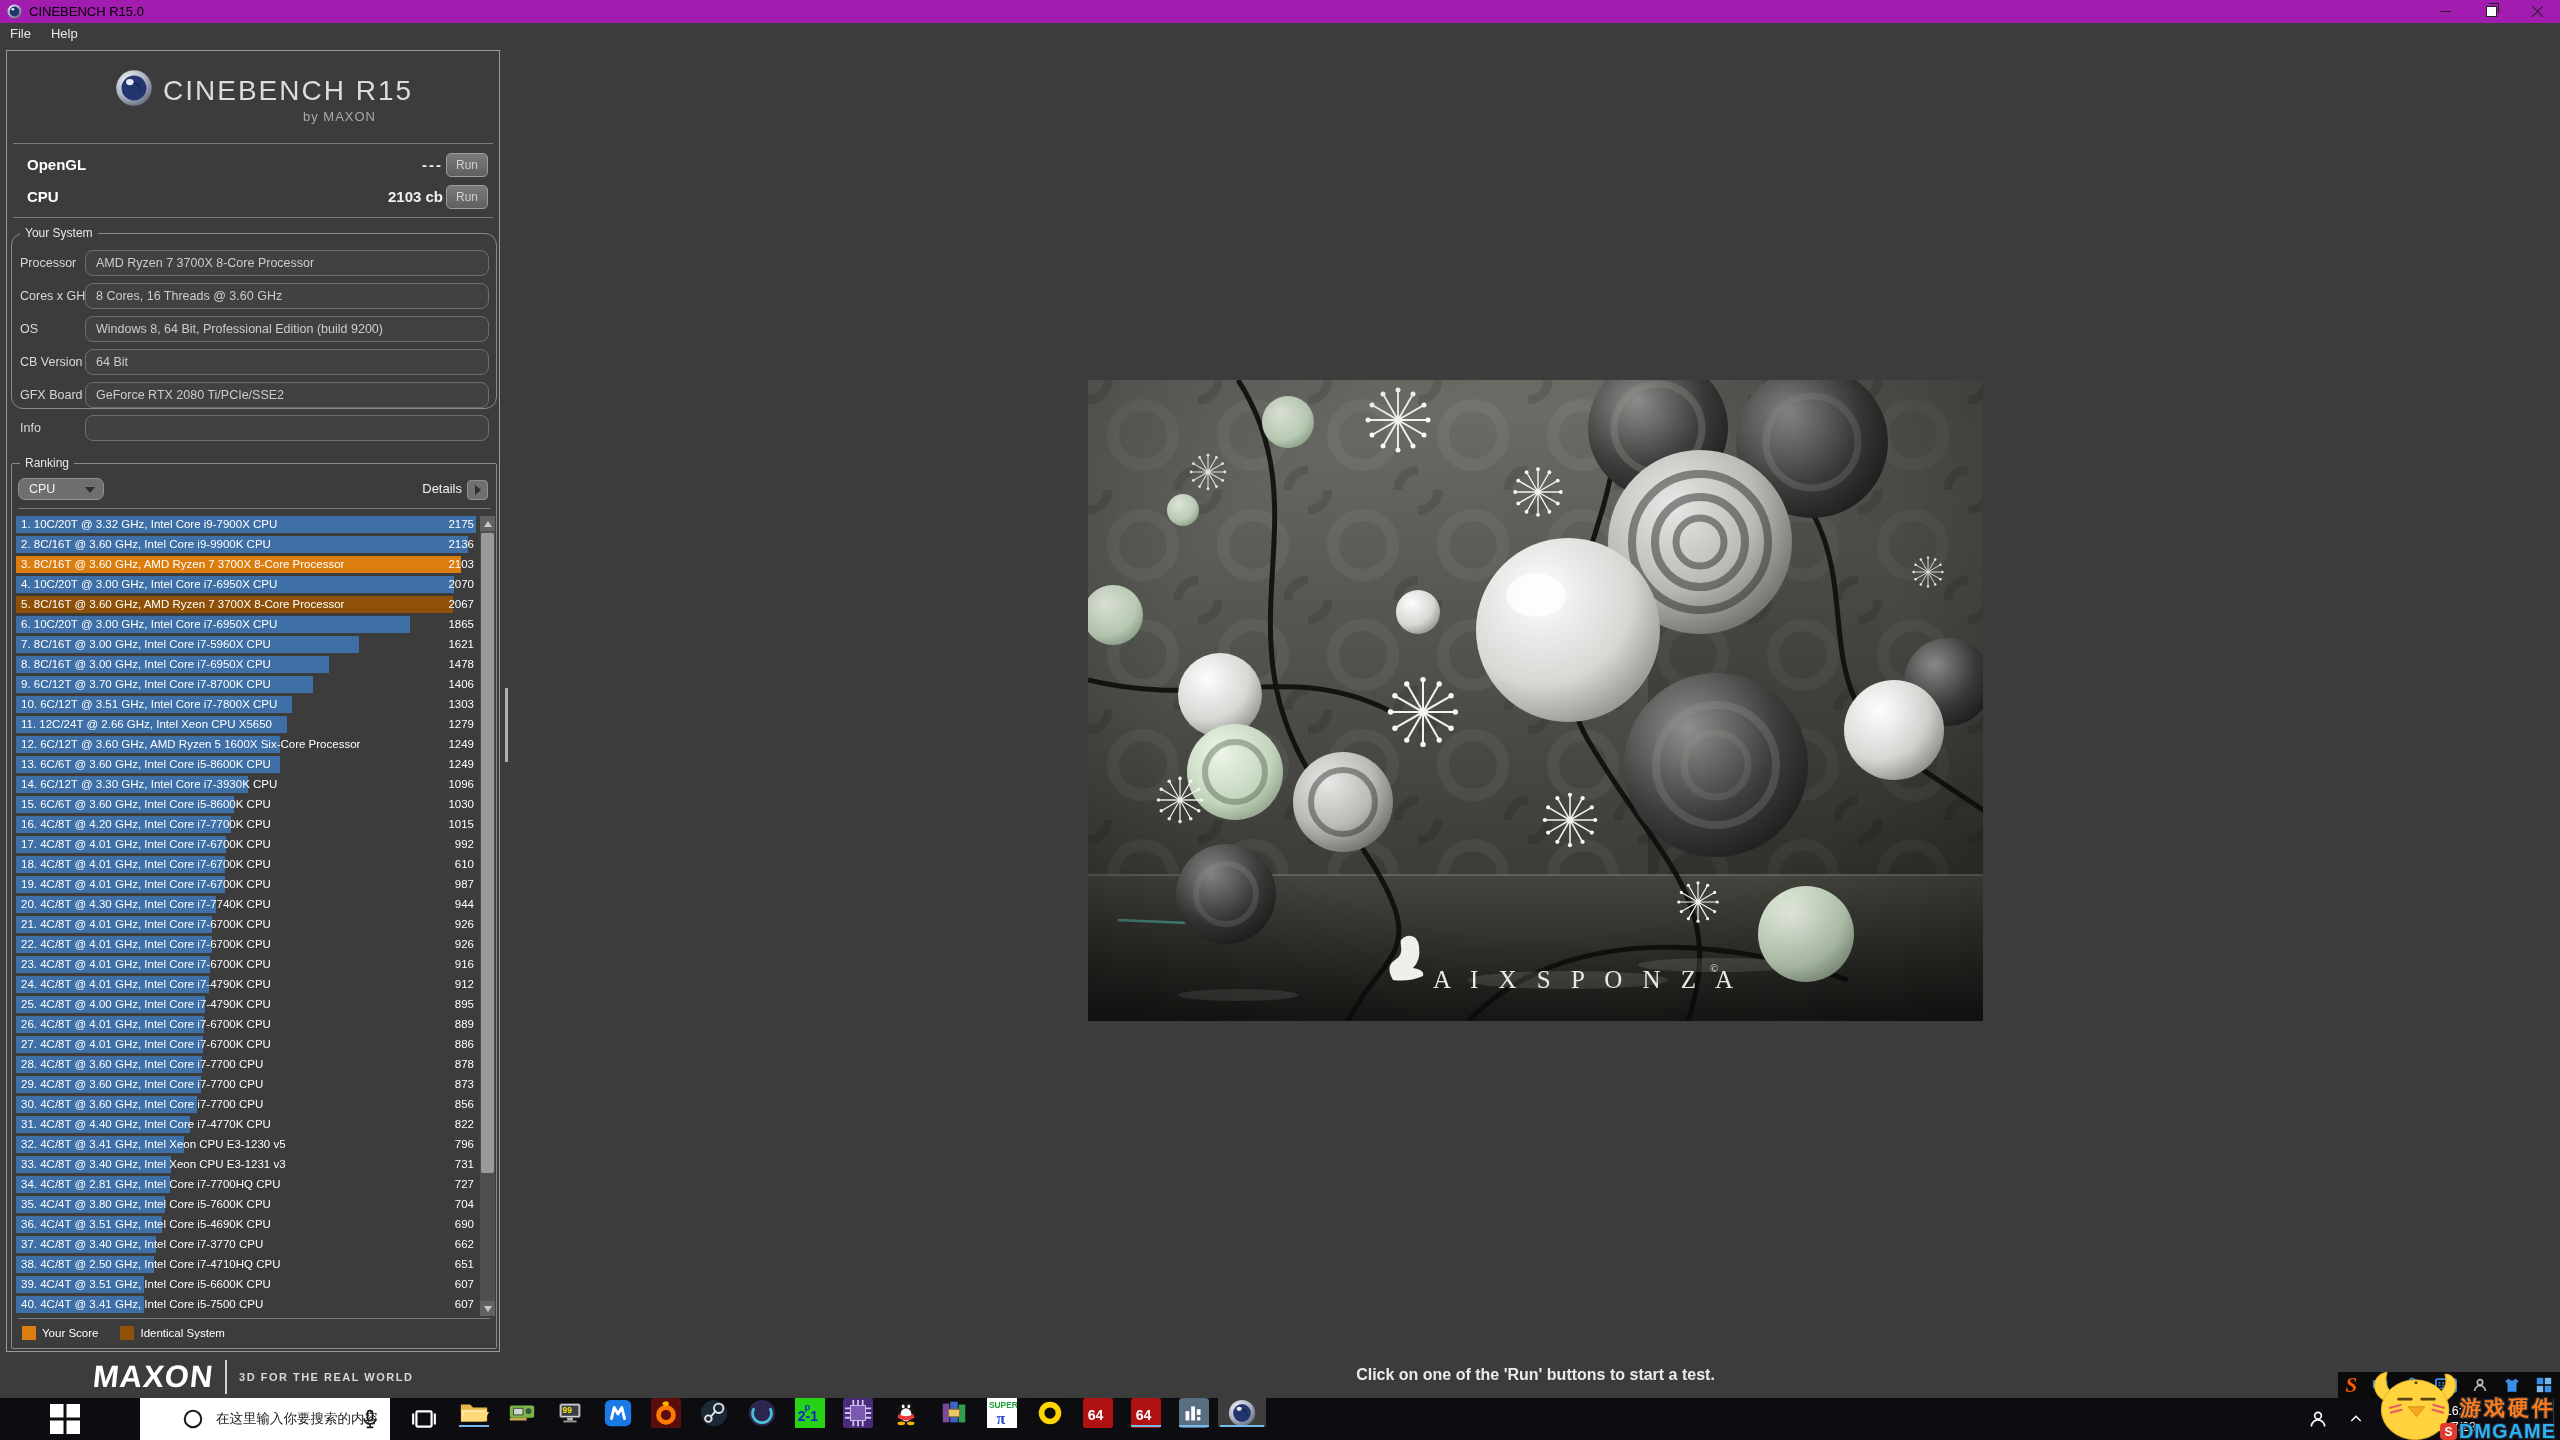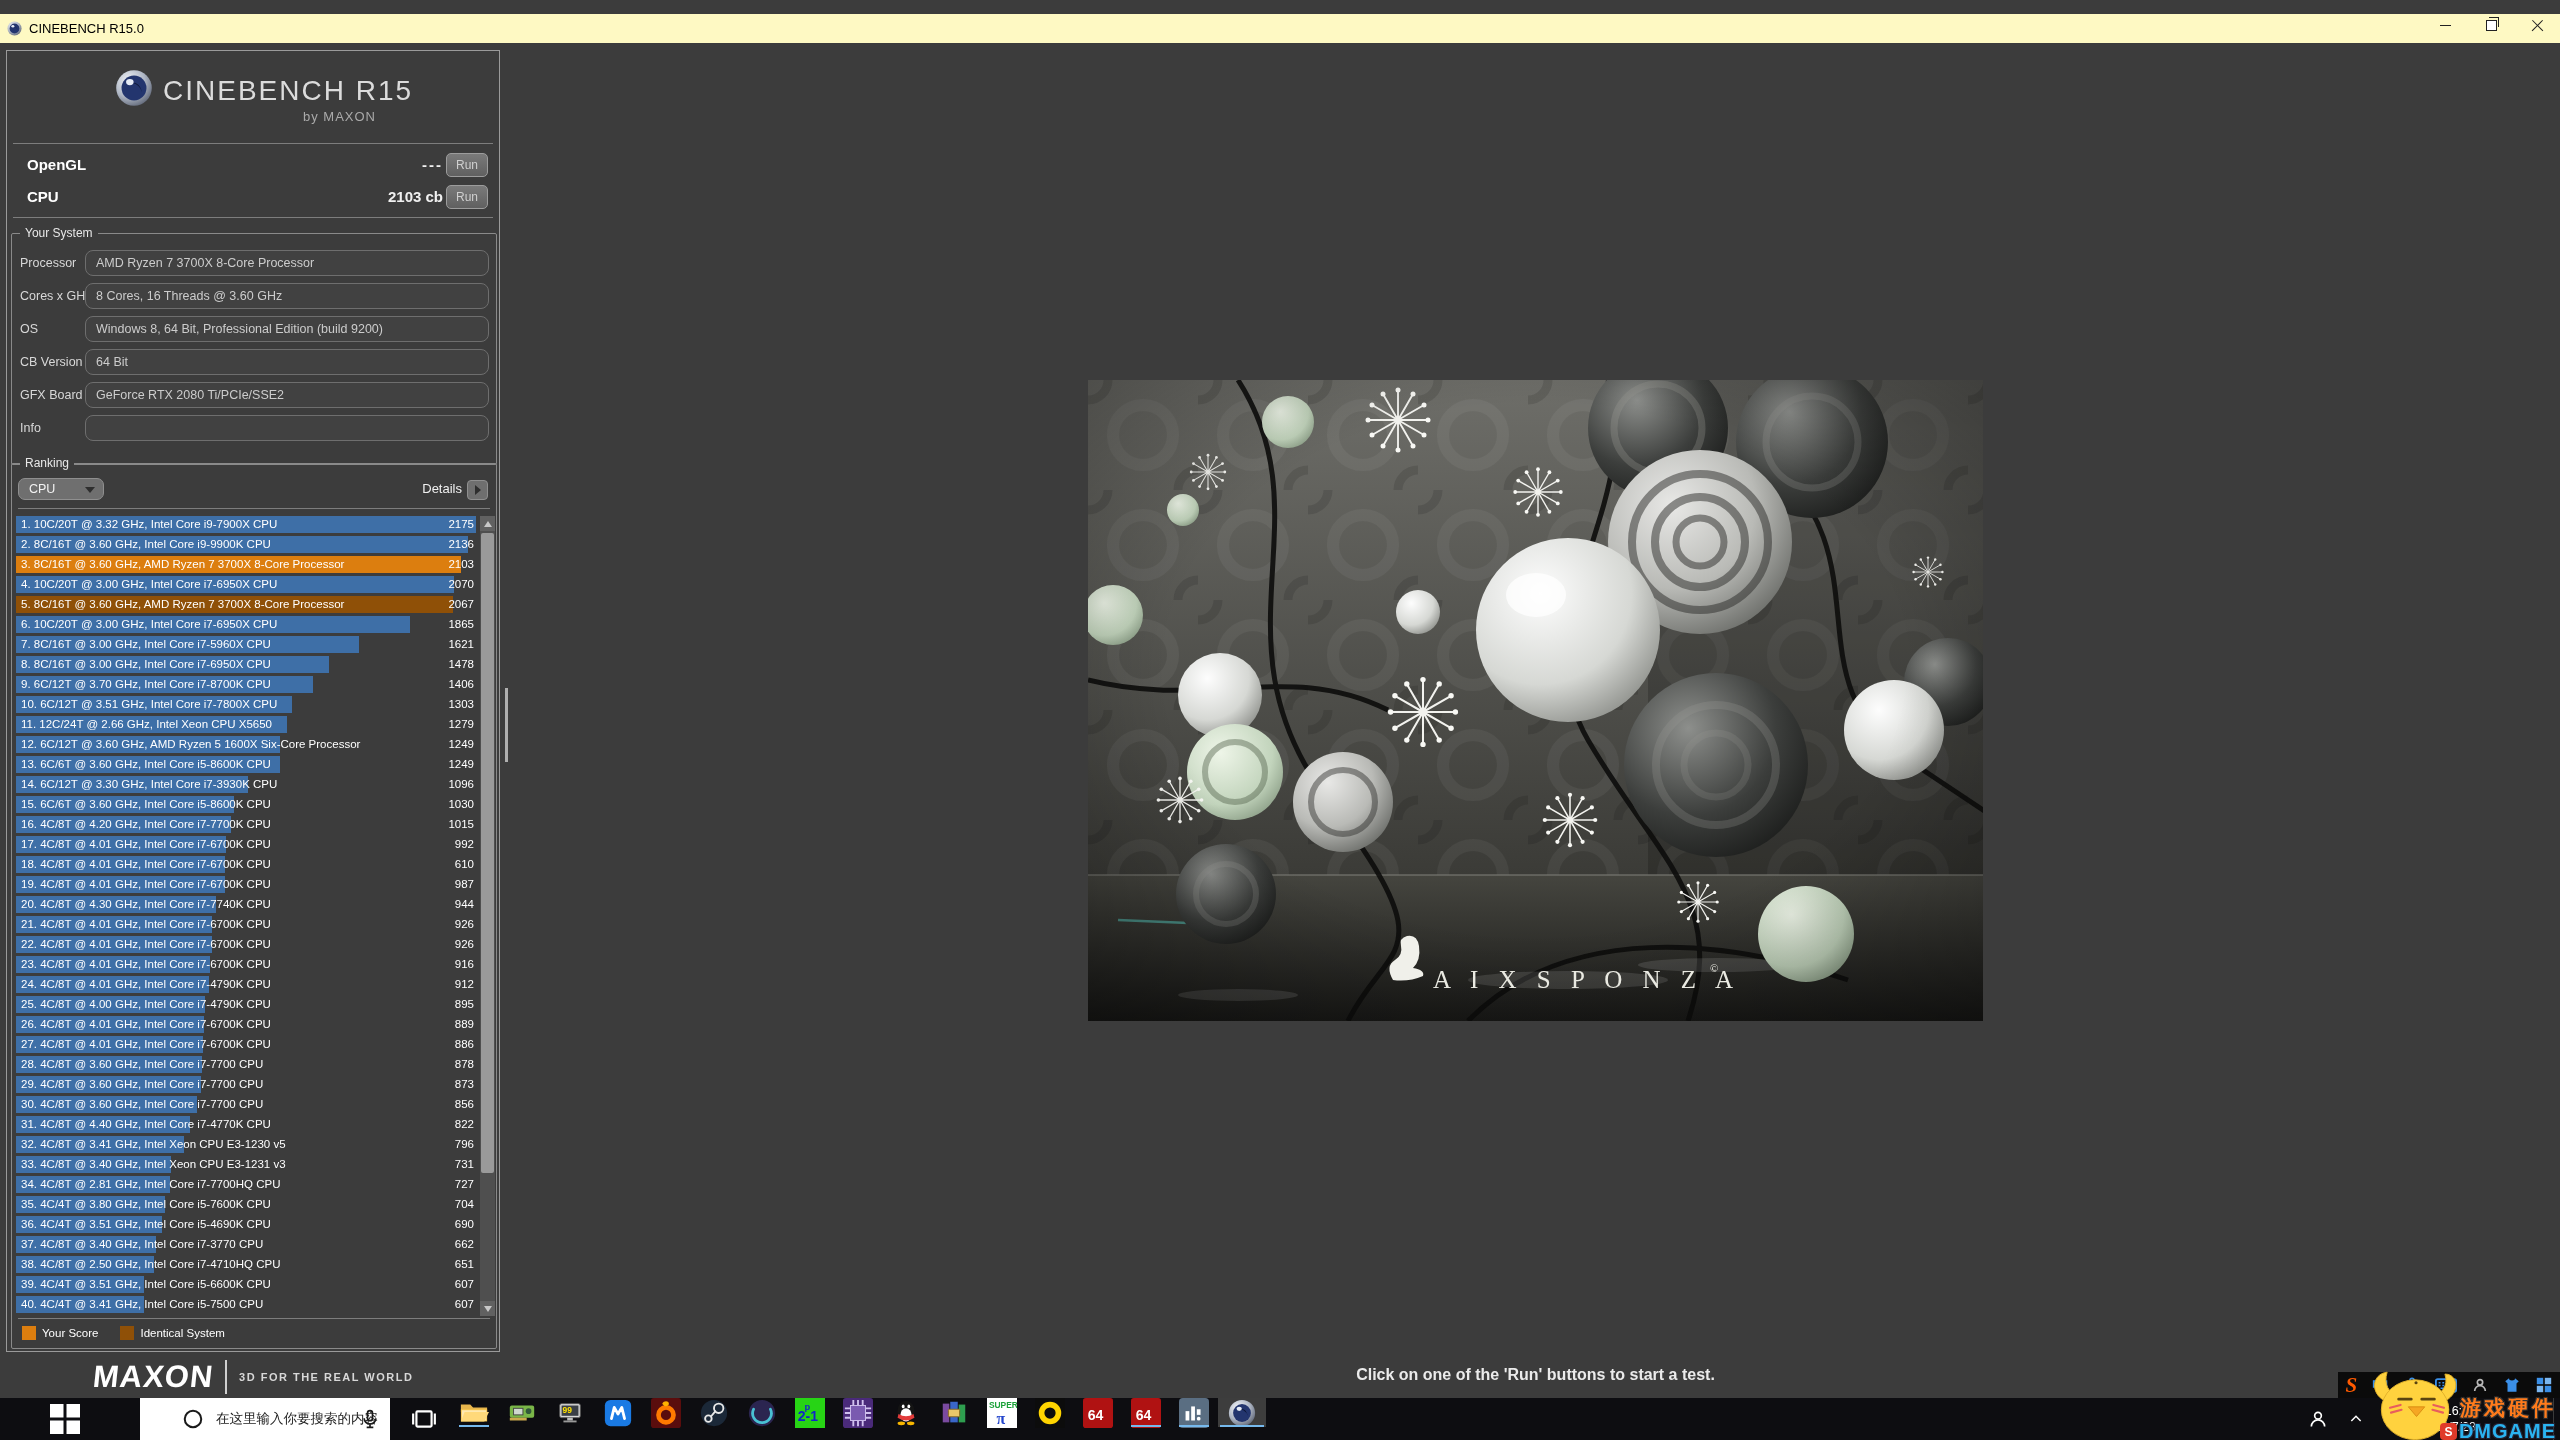--- a/index.html
+++ b/index.html
@@ -1,18 +1,18 @@
 <!DOCTYPE html>
 <html><head>
 <meta charset="utf-8">
 <style>
   html,body{margin:0;padding:0;background:#000;}
   #screen{position:relative;width:2560px;height:1440px;overflow:hidden;background:#3c3c3c;font-family:"Liberation Sans",sans-serif;}
   
-  .titlebar{position:absolute;left:0;top:14px;width:2560px;height:29px;background:#fef9c3;display:flex;align-items:center;z-index:5;}
+  .titlebar{position:absolute;left:0;top:0;width:2560px;height:23px;background:#a21caf;display:flex;align-items:center;z-index:5;}
   .titlebar .app-ico{margin-left:7px;width:15px;height:15px;}
   .titlebar .ttl{margin-left:7px;font-size:13px;color:#000;}
   .win-controls{position:absolute;right:0;top:0;height:23px;display:flex;}
   .win-btn{width:46px;height:23px;display:flex;align-items:center;justify-content:center;cursor:pointer;}
   .glyph-min{width:11px;height:1px;background:#222;}
   .glyph-restore{width:9px;height:9px;border:1px solid #222;position:relative;background:#fff;}
   .glyph-restore::before{content:"";position:absolute;left:2px;top:-4px;width:9px;height:9px;border:1px solid #222;border-left:none;border-bottom:none;}
   .glyph-close{position:relative;width:13px;height:13px;}
   .glyph-close::before,.glyph-close::after{content:"";position:absolute;left:-1px;top:6px;width:15px;height:1.4px;background:#222;}
   .glyph-close::before{transform:rotate(45deg);}  .glyph-close::after{transform:rotate(-45deg);}
@@ -167,21 +167,21 @@
       <span class="test-score" style="letter-spacing:2px;">---</span>
       <div class="run-btn">Run</div>
     </div>
     <div class="test-row" style="top:134px;">
       <span class="test-label">CPU</span>
       <span class="test-score">2103 cb</span>
       <div class="run-btn">Run</div>
     </div>
     <div class="sep" style="top:166px;"></div>
 
-    <div class="groupbox" style="left:4px;top:182px;width:486px;height:232px;">
+    <div class="groupbox" style="left:4px;top:182px;width:486px;height:176px;border-radius:12px;">
       <span class="groupbox-label">Your System</span>
       <div>
           <div class="ys-row" style="top: 16px;">
             <span class="ys-label">Processor</span>
             <div class="ys-input">
               <span>AMD Ryzen 7 3700X 8-Core Processor</span>
             </div>
           </div>
           <div class="ys-row" style="top: 49px;">
             <span class="ys-label">Cores x GHz</span>

